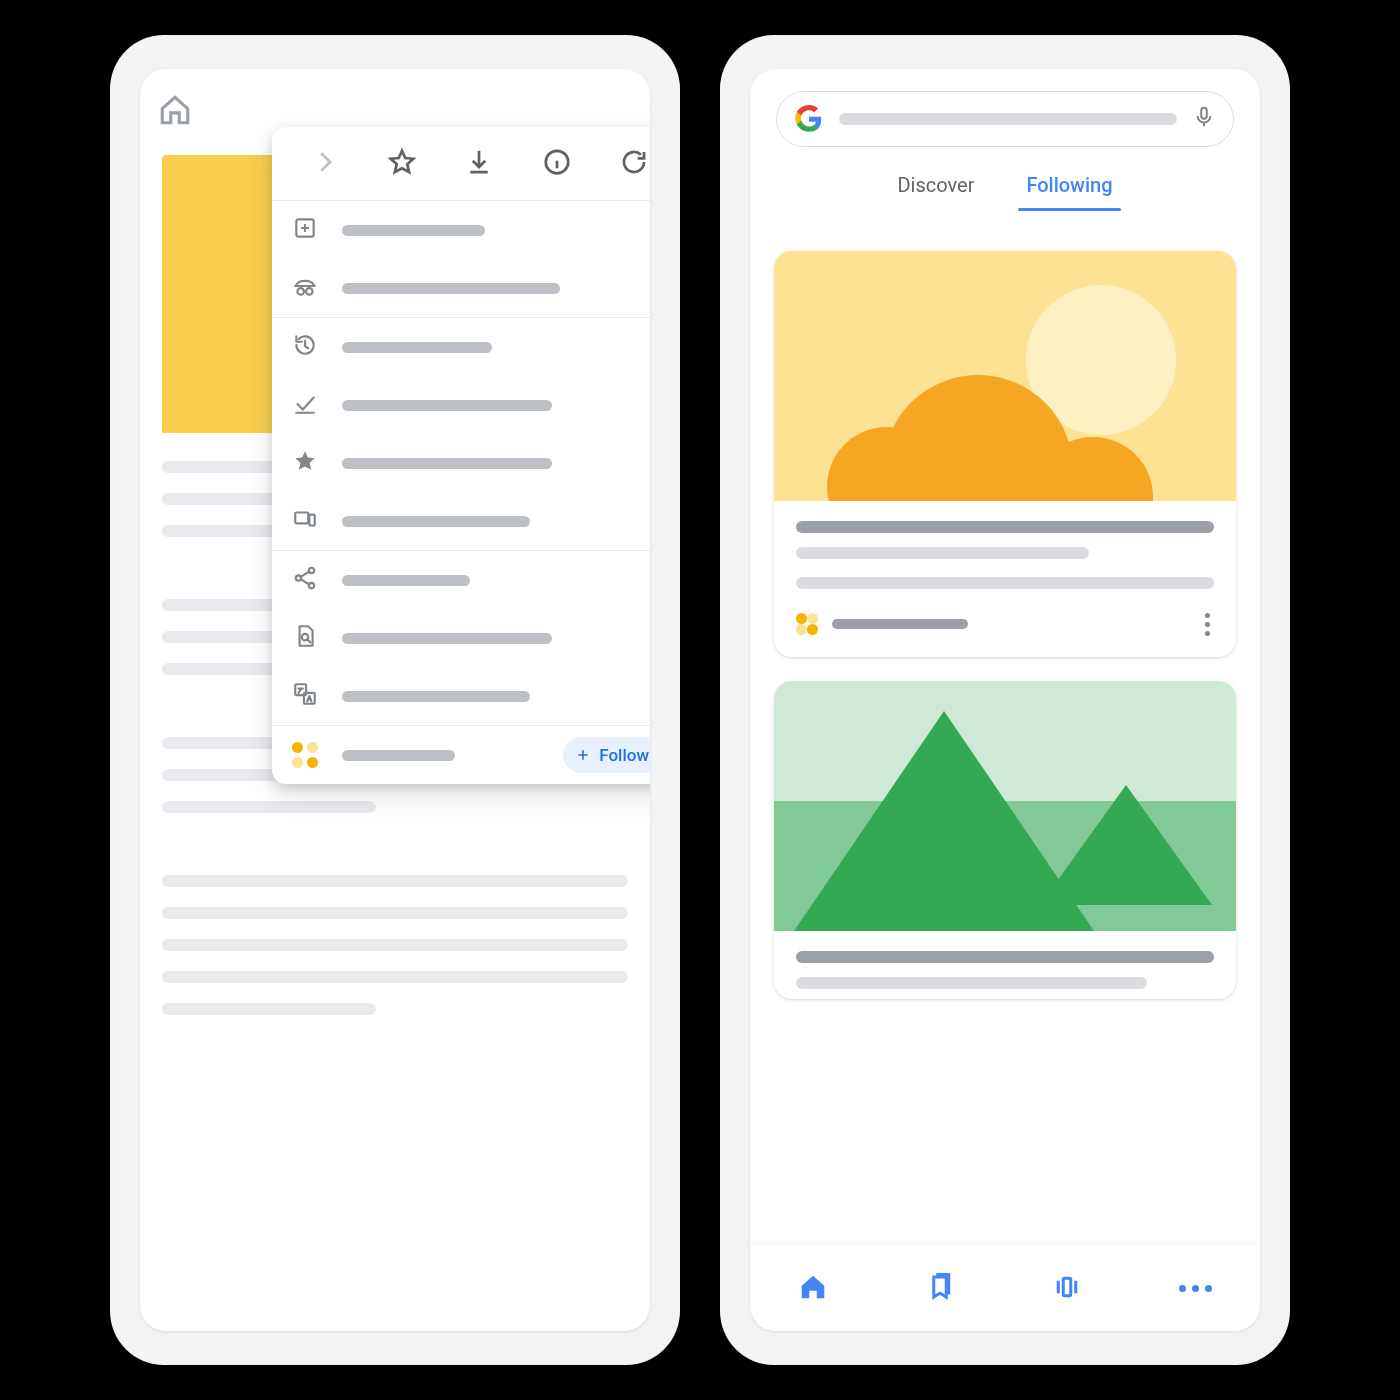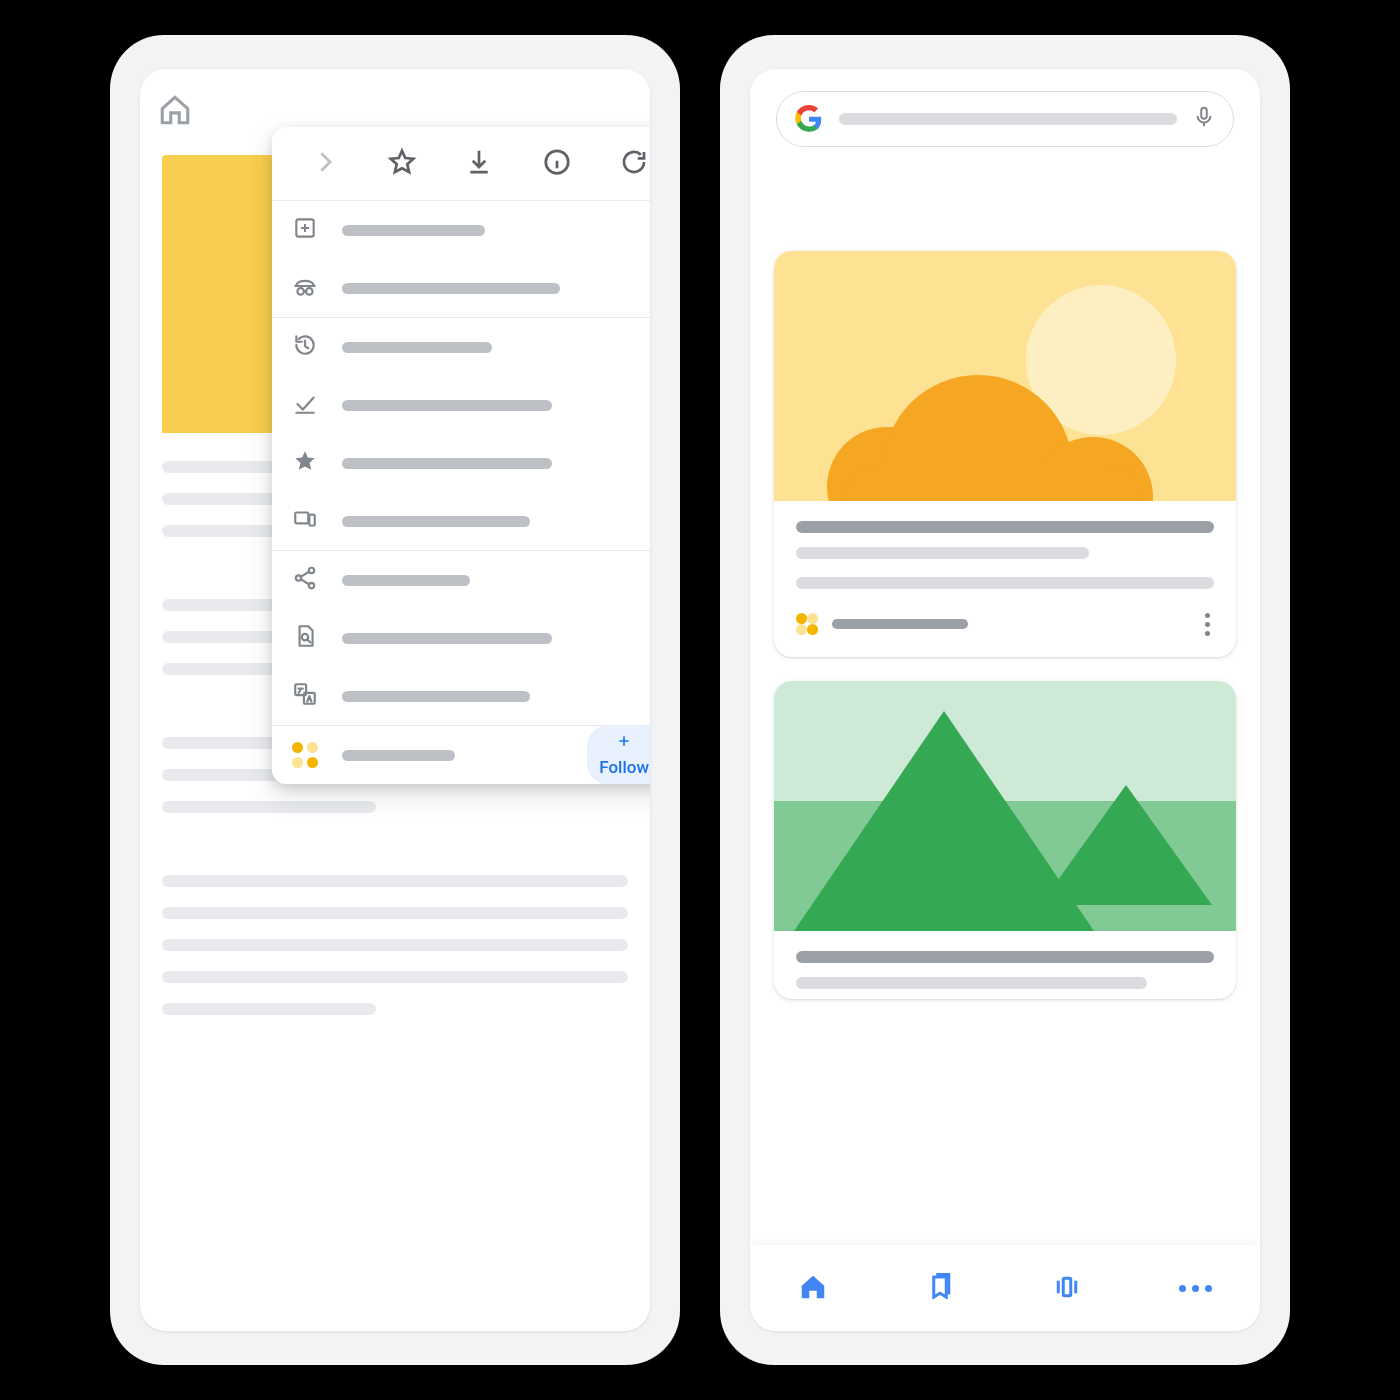--- a/index.html
+++ b/index.html
@@ -109,21 +109,21 @@
   .mi{width:26px;height:26px;stroke:var(--grey-500);fill:none;stroke-width:2;stroke-linecap:round;stroke-linejoin:round;flex:none;}
   .mi.fill{fill:var(--grey-500);stroke:none;}
   .menu-line{height:11px;border-radius:6px;background:var(--grey-300);}
   .follow-pill{
     margin-left:auto;
     background:#e8f0fe;
     color:var(--blue);
     border-radius:22px;
     padding:8px 18px 8px 12px;
     display:flex;align-items:center;gap:8px;
-    font-size:17px;font-weight:500;flex-direction:column;
+    font-size:17px;font-weight:500;
   }
   .follow-pill svg{width:16px;height:16px;stroke:var(--blue);stroke-width:2.4;fill:none;}
   .dots4{width:26px;height:26px;position:relative;flex:none;}
   .dots4 span{position:absolute;width:11px;height:11px;border-radius:50%;}
   .dots4 .a{left:0;top:0;background:#f4b400;}
   .dots4 .b{right:0;top:0;background:#fde293;}
   .dots4 .c{left:0;bottom:0;background:#fde293;}
   .dots4 .d{right:0;bottom:0;background:#f4b400;}
 
   
@@ -390,20 +390,24 @@
           <span class="search-ph" title=""></span>
           <span>
             <svg class="mic-icon" viewBox="0 0 24 24">
                 <rect x="9" y="2" width="6" height="12" rx="3"></rect>
                 <path d="M5 11a7 7 0 0 0 14 0M12 18v4"></path>
               </svg>
           </span>
         </div>
       </div>
 
+      <div class="tabs">
+        <span class="tab">Discover</span>
+        <span class="tab active">Following</span>
+      </div>
 
       <div class="feed">
 
         <div class="card">
           <div class="card-img img-yellow">
             <div class="sun"></div>
             <div class="cloud">
               <div class="c2"></div>
                 <div class="c1"></div>
                 <div class="c3"></div>

